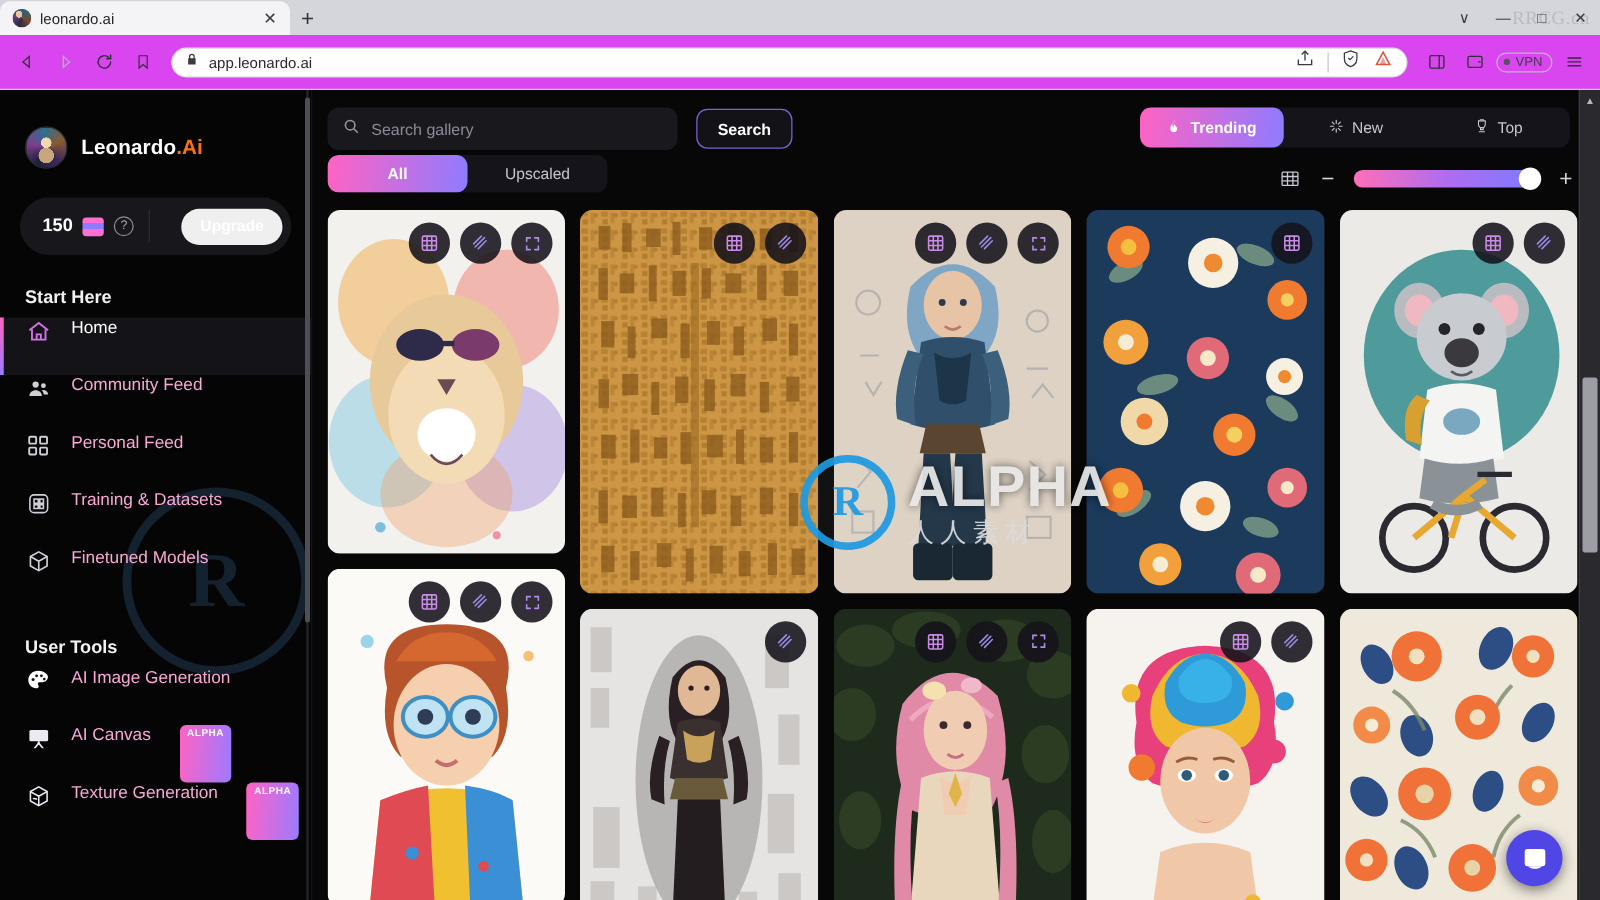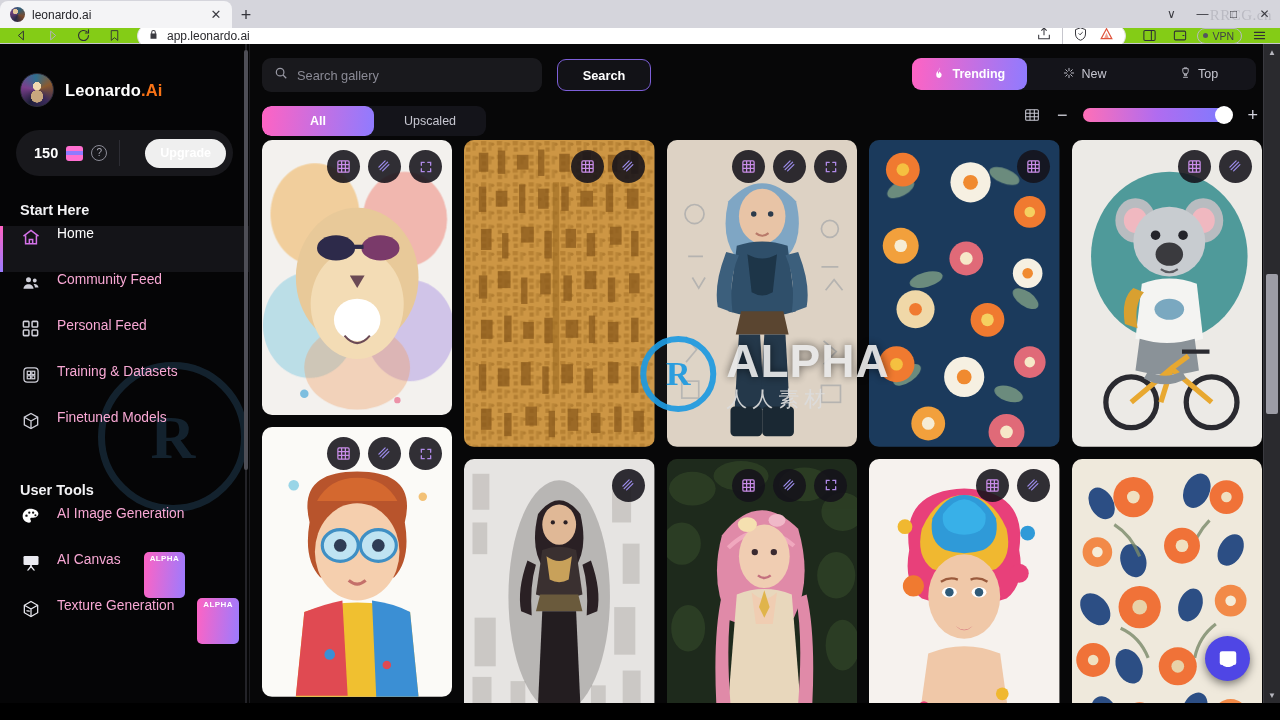--- a/index.html
+++ b/index.html
@@ -51,21 +51,21 @@
     cursor: pointer;
   }
   .watermark-tr {
     position: absolute; right: 8px; top: 7px;
     font-size: 15px; color: rgba(150,150,160,.42);
     font-family: "Liberation Serif", serif; letter-spacing: .5px;
     pointer-events: none;
   }
 
   .navbar {
-    height: 16px; background: #84cc16; display: flex;
+    height: 44px; background: #d946ef; display: flex;
     align-items: center; padding: 0 7px; gap: 3px;
     border-bottom: 1px solid #c8c8cf;
   }
   .navbtn {
     width: 28px; height: 26px; display: flex; align-items: center;
     justify-content: center; cursor: pointer; color: #303036;
     border-radius: 4px;
   }
   .navbtn.dim { color: #b2b2bb; }
   .urlbar {
@@ -171,28 +171,28 @@
   .search-wrap {
     width: 280px; height: 34px; background: #19191d; border-radius: 9px;
     display: flex; align-items: center; gap: 9px; padding: 0 12px;
   }
   .search-input {
     background: transparent; border: none; outline: none; color: #c9c9d2;
     font-size: 12.8px; width: 100%; font-family: "Liberation Sans", sans-serif;
   }
   .search-input::placeholder { color: #8b8b96; }
   .search-btn {
-    width: 94px; height: 32px; border-radius: 9px; background: #121217;
+    width: 77px; height: 32px; border-radius: 9px; background: #121217;
     border: 1px solid #7d5fd8; color: #fff; font-size: 12.8px; font-weight: 700;
     cursor: pointer; font-family: "Liberation Sans", sans-serif;
   }
 
   .seg {
     display: flex; background: #14141a; border-radius: 9px; overflow: hidden;
-    height: 30px; width: 224px; margin-top: 14px;
+    height: 30px; width: 224px; margin-top: 4px;
   }
   .seg > div {
     flex: 1; display: flex; align-items: center; justify-content: center;
     font-size: 12.5px; color: #c6c6d0; cursor: pointer;
   }
   .seg > div.on {
     background: linear-gradient(95deg, #ff63c3, #8f7bff);
     color: #fff; font-weight: 700; border-radius: 9px;
   }
 

